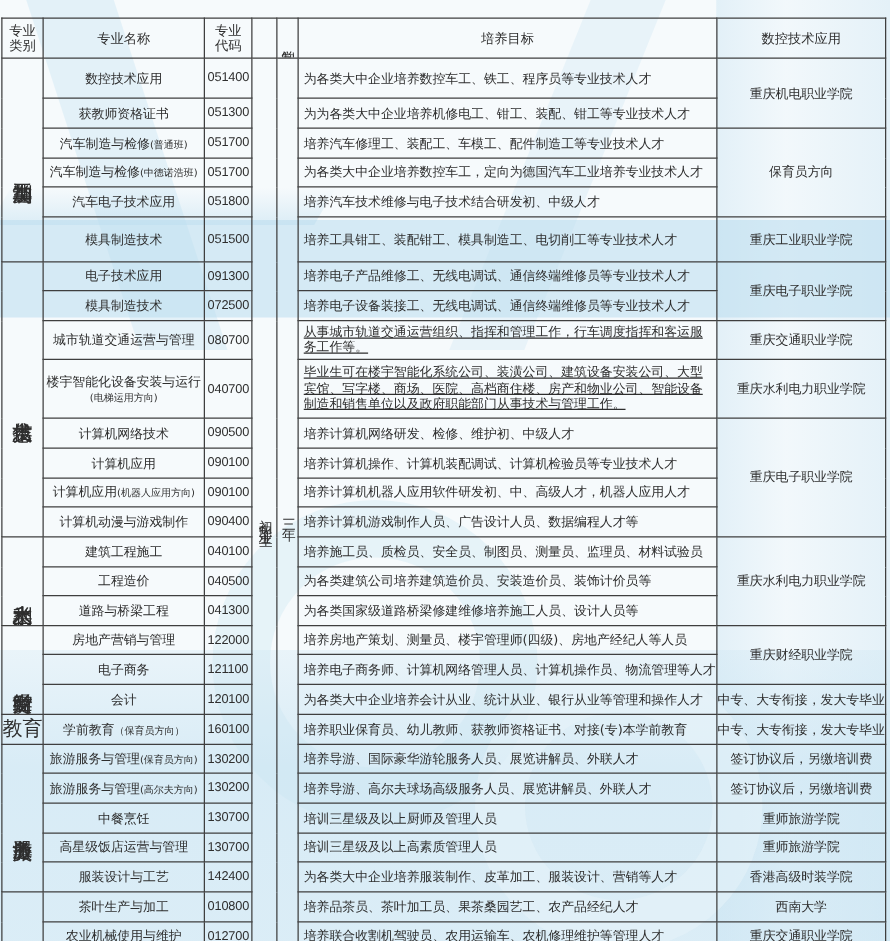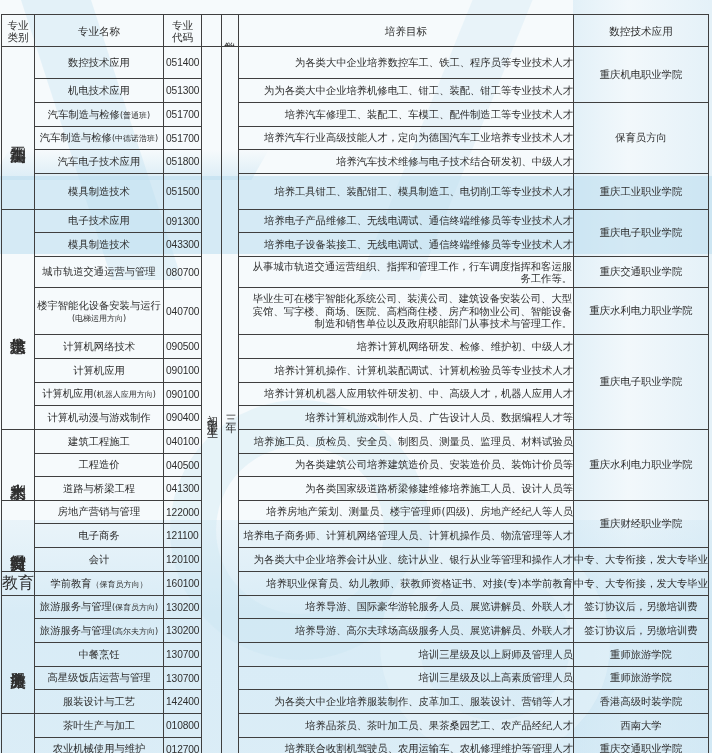--- a/index.html
+++ b/index.html
@@ -34,22 +34,22 @@
     white-space: nowrap;
     vertical-align: middle;
     font-weight: normal;
     background: transparent;
   }
   th { font-size: 10.6px; text-align: center; line-height: 12px; }
   .c-cat { text-align: center; font-size: 16px; }
   .vtext { display: inline-block; writing-mode: vertical-rl; text-orientation: upright; line-height: 12px; }
   .c-name { text-align: center; }
   .c-code { text-align: left; padding-left: 2px !important; font-family: "Liberation Sans", sans-serif; font-size: 10.2px; letter-spacing: -0.1px; }
-  .c-obj { text-align: right; padding-left: 4px !important; }
-  .c-obj.wrap { white-space: normal !important; line-height: 12.4px; padding-right: 1px !important; }
+  .c-obj { text-align: left; padding-left: 4px !important; }
+  .c-obj.wrap { white-space: normal !important; line-height: 12.4px; padding-right: 1px !important; text-decoration: underline; }
   .c-obj.tight { padding-left: 0 !important; }
   .c-path { text-align: center; margin-top: 24px; }
   .note { font-size: 8px; }
   .note.block { display: block; line-height: 11px; }
   .c-enroll { text-align: center; font-size: 11px; }
   .c-enroll .vtext { letter-spacing: 3px; }
   .c-dur { text-align: center; font-size: 11px; }
   .c-dur .vtext { letter-spacing: 8px; }
   .hdr-v .vtext { letter-spacing: 1px; }
 </style>
@@ -92,36 +92,36 @@
       <td class="c-cat" rowspan="6"><span class="vtext">加工制造类</span></td>
       <td class="c-name"><span>数控技术应用</span><span class="note"></span></td>
       <td class="c-code">051400</td>
       <td class="c-enroll" rowspan="29"><span class="vtext">初中毕业生</span></td>
       <td class="c-dur" rowspan="29"><span class="vtext">三年</span></td>
       <td class="c-obj">为各类大中企业培养数控车工、铁工、程序员等专业技术人才</td>
       <td class="c-path" rowspan="2">重庆机电职业学院</td>
     </tr>
 
     <tr style="height:24px">
-      <td class="c-name"><span>机电技术应用</span><span class="note"></span></td>
+      <td class="c-name"><span>获教师资格证书</span><span class="note"></span></td>
       <td class="c-code">051300</td>
       <td class="c-obj">为为各类大中企业培养机修电工、钳工、装配、钳工等专业技术人才</td>
     </tr>
 
     <tr style="height:24px">
       <td class="c-name"><span>汽车制造与检修</span><span class="note">(普通班)</span></td>
       <td class="c-code">051700</td>
       <td class="c-obj">培养汽车修理工、装配工、车模工、配件制造工等专业技术人才</td>
       <td class="c-path" rowspan="3">保育员方向</td>
     </tr>
 
     <tr style="height:23px">
       <td class="c-name"><span>汽车制造与检修</span><span class="note">(中德诺浩班)</span></td>
       <td class="c-code">051700</td>
-      <td class="c-obj">培养汽车行业高级技能人才，定向为德国汽车工业培养专业技术人才</td>
+      <td class="c-obj">为各类大中企业培养数控车工，定向为德国汽车工业培养专业技术人才</td>
     </tr>
 
     <tr style="height:24px">
       <td class="c-name"><span>汽车电子技术应用</span><span class="note"></span></td>
       <td class="c-code">051800</td>
       <td class="c-obj">培养汽车技术维修与电子技术结合研发初、中级人才</td>
     </tr>
 
     <tr style="height:36px">
       <td class="c-name"><span>模具制造技术</span><span class="note"></span></td>
@@ -133,21 +133,21 @@
     <tr style="height:23px">
       <td class="c-cat" rowspan="8"><span class="vtext">信息技术类</span></td>
       <td class="c-name"><span>电子技术应用</span><span class="note"></span></td>
       <td class="c-code">091300</td>
       <td class="c-obj">培养电子产品维修工、无线电调试、通信终端维修员等专业技术人才</td>
       <td class="c-path" rowspan="2">重庆电子职业学院</td>
     </tr>
 
     <tr style="height:24px">
       <td class="c-name"><span>模具制造技术</span><span class="note"></span></td>
-      <td class="c-code">043300</td>
+      <td class="c-code">072500</td>
       <td class="c-obj">培养电子设备装接工、无线电调试、通信终端维修员等专业技术人才</td>
     </tr>
 
     <tr style="height:31px">
       <td class="c-name"><span>城市轨道交通运营与管理</span><span class="note"></span></td>
       <td class="c-code">080700</td>
       <td class="c-obj wrap">从事城市轨道交通运营组织、指挥和管理工作，行车调度指挥和客运服务工作等。</td>
       <td class="c-path">重庆交通职业学院</td>
     </tr>
 

